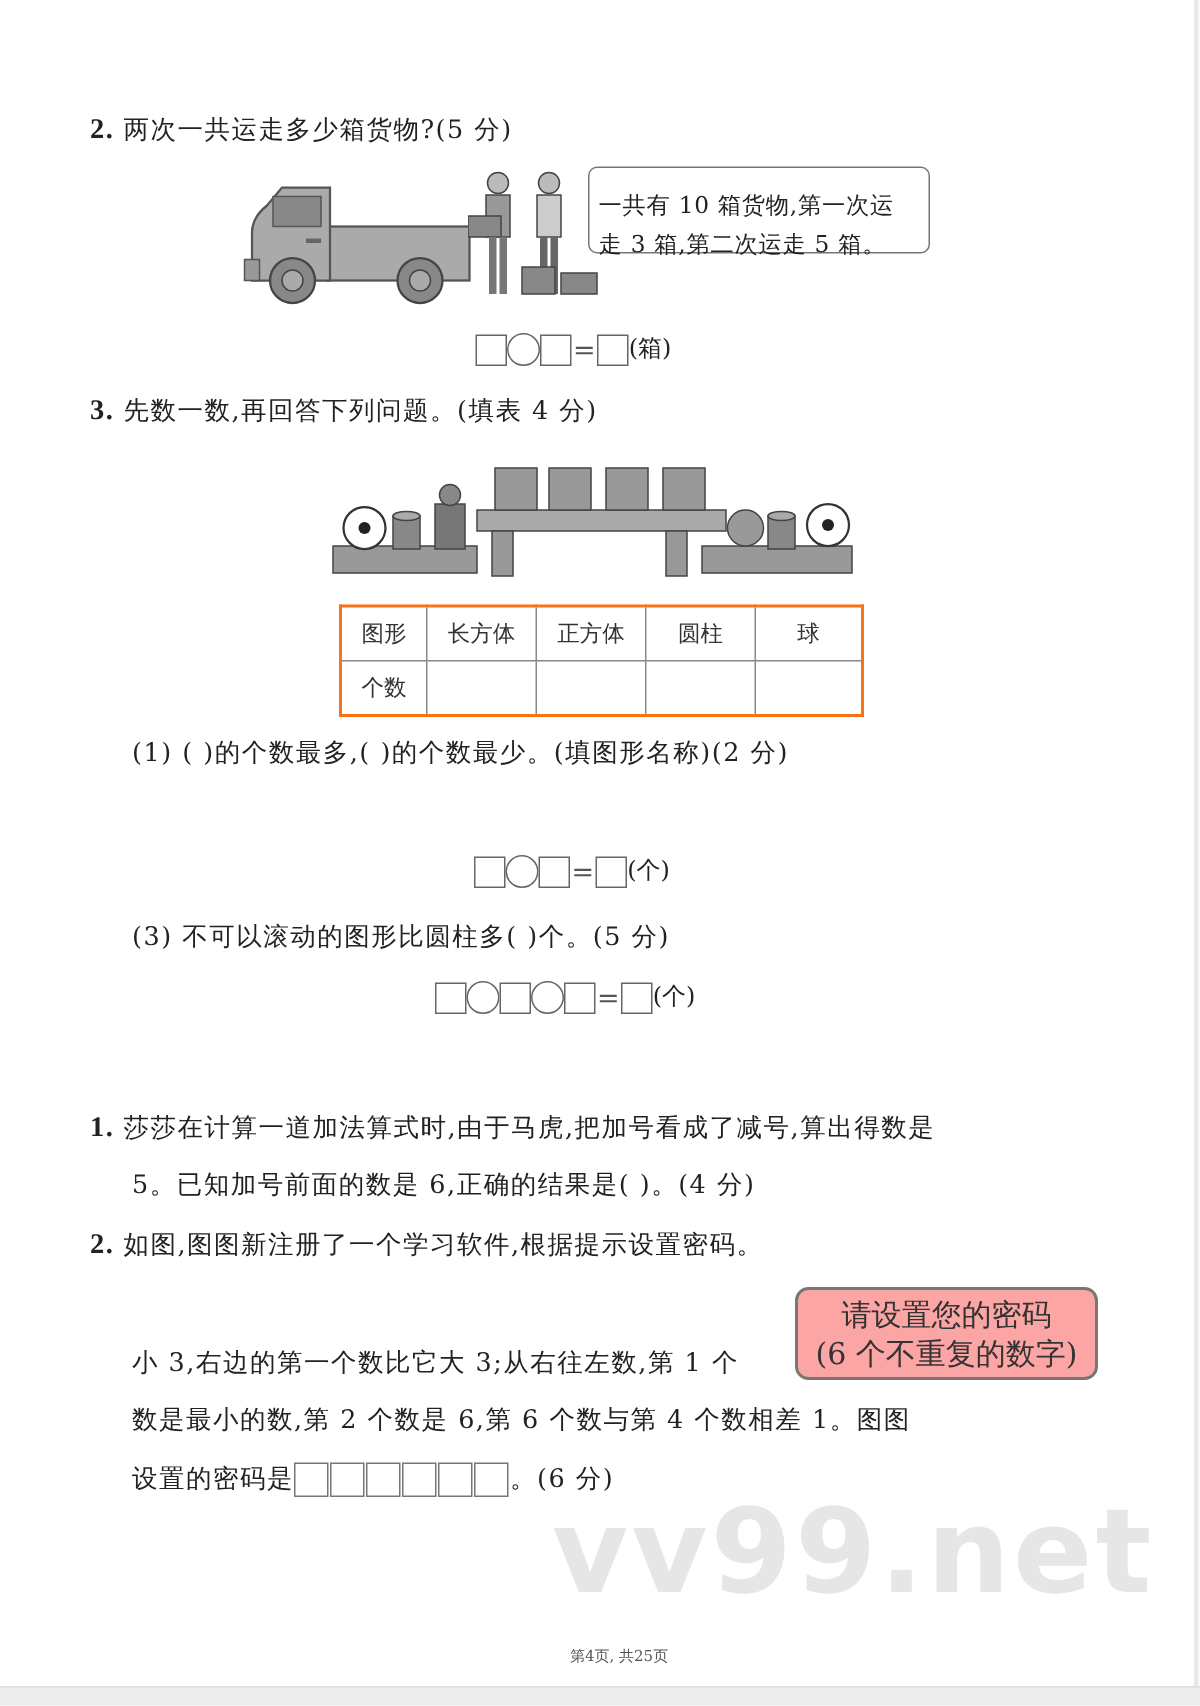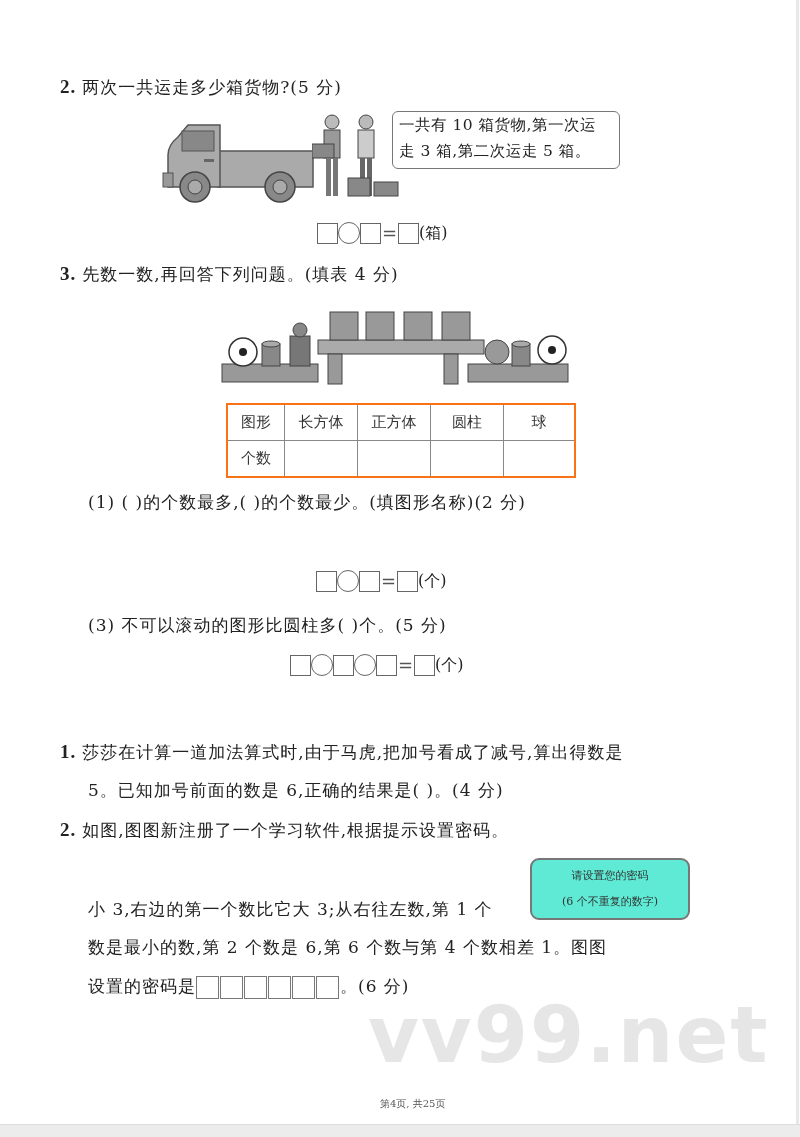--- a/index.html
+++ b/index.html
@@ -10,22 +10,22 @@
   .page { position:absolute; left:0; top:0; width:796px; height:1124px; background:#fff; border-right:3px solid #e8e8e8; }
   .bottom-bar { position:absolute; left:0; top:1124px; width:800px; height:13px; background:#ececec; border-top:1px solid #ddd; }
   .line { position:absolute; font-size:17px; line-height:24px; white-space:nowrap; letter-spacing:1px; }
   .qnum { font-family:"Liberation Serif", serif; font-weight:bold; font-size:19px; margin-right:6px; }
   .section { font-weight:bold; font-family:"DejaVu Sans", sans-serif; font-size:18px; }
   .sq { display:inline-block; width:19px; height:19px; border:1.5px solid #666; vertical-align:middle; background:#fff; }
   .ci { display:inline-block; width:20px; height:20px; border:1.5px solid #666; border-radius:50%; vertical-align:middle; }
   .eq { display:inline-block; vertical-align:middle; font-size:18px; margin:0 1px; color:#555; }
   .unit { vertical-align:middle; font-size:16px; }
   .formula { position:absolute; white-space:nowrap; }
-  .bubble { position:absolute; left:392px; top:111px; width:228px; height:58px; border:1.5px solid #777; border-radius:6px; background:#fff; font-size:15.5px; line-height:26px; padding:0 6px; box-sizing:border-box; letter-spacing:0.5px; }
-  .pwbox { position:absolute; left:530px; top:858px; width:160px; height:62px; border:2px solid #777; border-radius:9px; background:#5eead4; box-sizing:border-box; text-align:center; font-size:11px; line-height:26px; padding-top:3px; color:#333; }
+  .bubble { position:absolute; left:392px; top:111px; width:228px; height:58px; border:1.5px solid #777; border-radius:6px; background:#fff; font-size:15.5px; line-height:26px; padding:12px 6px; box-sizing:border-box; letter-spacing:0.5px; }
+  .pwbox { position:absolute; left:530px; top:858px; width:202px; height:62px; border:2px solid #777; border-radius:9px; background:#fca5a5; box-sizing:border-box; text-align:center; font-size:20px; line-height:26px; padding-top:3px; color:#333; }
   table.shapes { position:absolute; left:226px; top:403px; border-collapse:collapse; border:2px solid #f97316; }
   table.shapes td { border:1px solid #888; height:33px; font-size:15px; text-align:center; color:#333; }
   .watermark { position:absolute; left:368px; top:990px; font-family:"DejaVu Sans", sans-serif; font-weight:bold; font-size:78px; color:#e6e6e6; letter-spacing:2px; }
   .footer { position:absolute; left:370px; top:1097px; font-size:10px; color:#555;margin-left:10px; }
   .pw-sq { display:inline-block; width:21px; height:21px; border:1.5px solid #777; vertical-align:middle; margin-right:1px; }
 </style>
 </head>
 <body>
 
 <div class="page">

